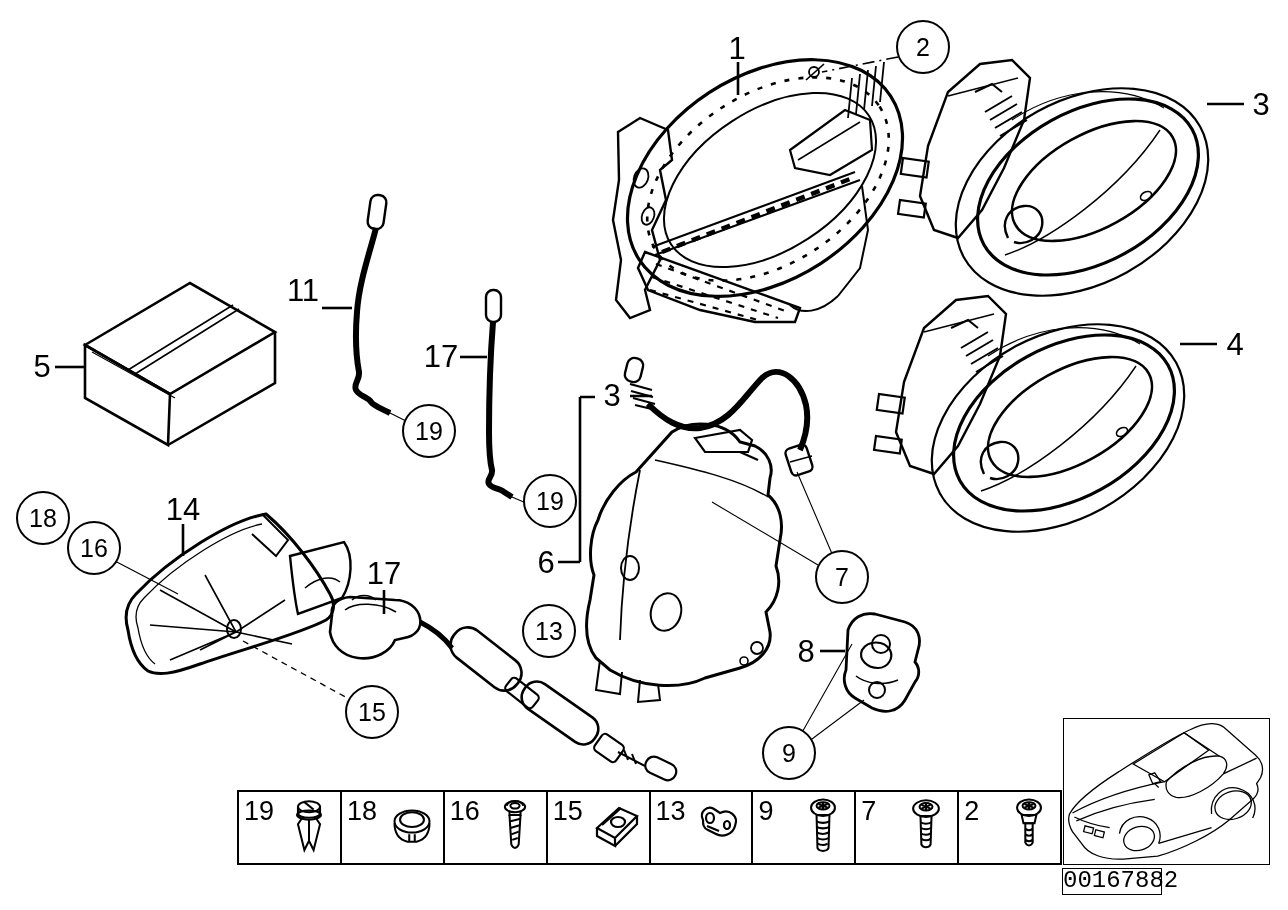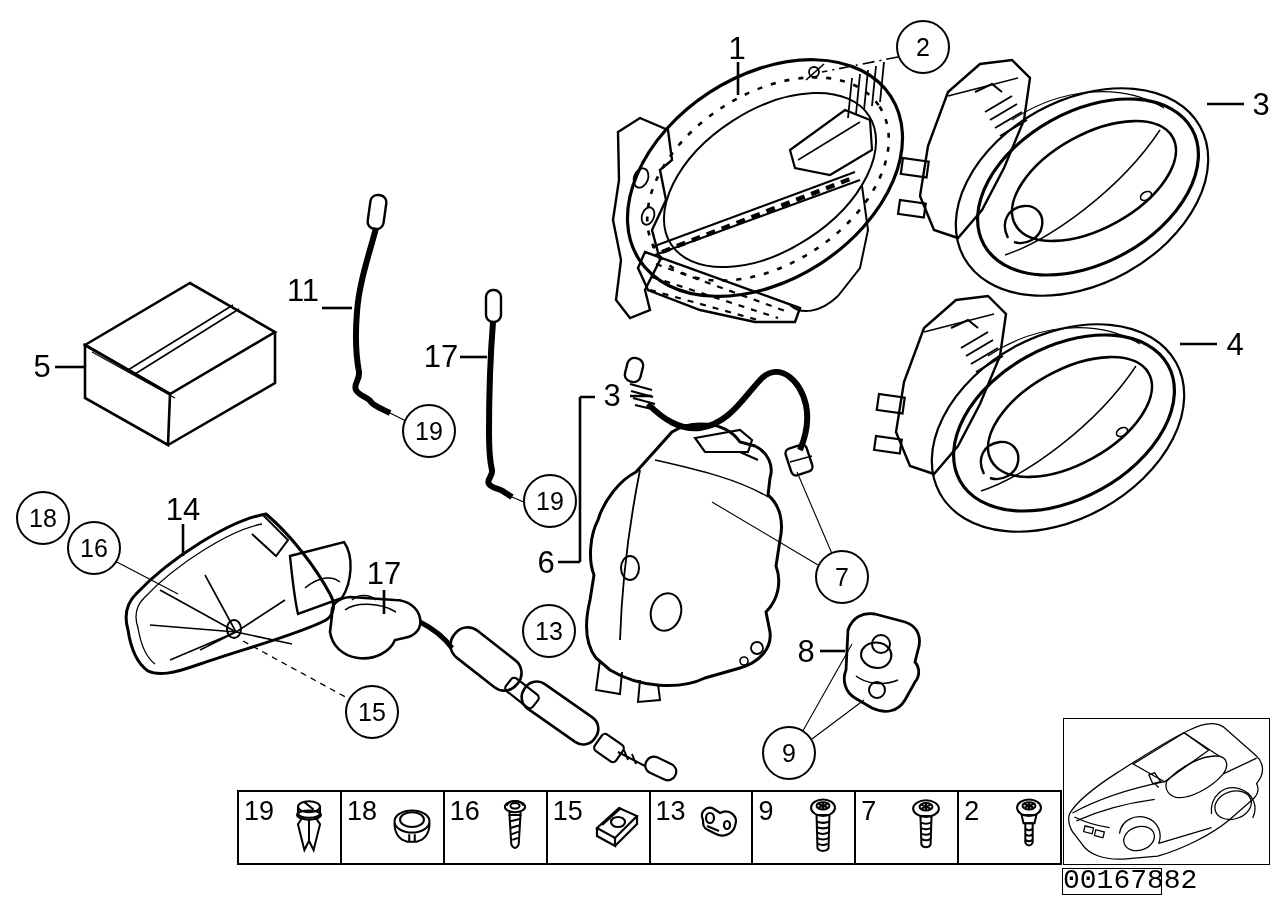--- a/index.html
+++ b/index.html
@@ -12,21 +12,21 @@
   .lbl{position:absolute;transform:translate(-50%,-50%);font-size:31px;line-height:1;}
   .legend{position:absolute;left:237px;top:790px;width:825px;height:75px;display:flex;
           border:2px solid #000;box-sizing:border-box;background:#fff;}
   .cell{flex:1;border-right:2px solid #000;display:flex;align-items:stretch;overflow:hidden;}
   .cell:last-child{border-right:none;}
   .cell .num{font-size:27px;line-height:1;padding:6px 0 0 5px;}
   .cell svg{margin:2px 8px 0 auto;}
   .carbox{position:absolute;left:1063px;top:718px;width:207px;height:147px;
           border:1.6px solid #000;box-sizing:border-box;background:#fff;}
   .stamp{position:absolute;left:1062px;top:868px;width:100px;height:27px;border:1.8px solid #000;
-         box-sizing:border-box;font-family:"Liberation Mono",monospace;font-size:28px;
+         box-sizing:border-box;font-family:"Liberation Mono",monospace;font-size:24px;
          line-height:23px;text-align:center;background:#fff;}
   .k{stroke:#000;fill:none;}
 </style>
 </head>
 <body>
 
 <div class="stage">
 
   <svg class="art" width="1288" height="910" viewBox="0 0 1288 910">
 

